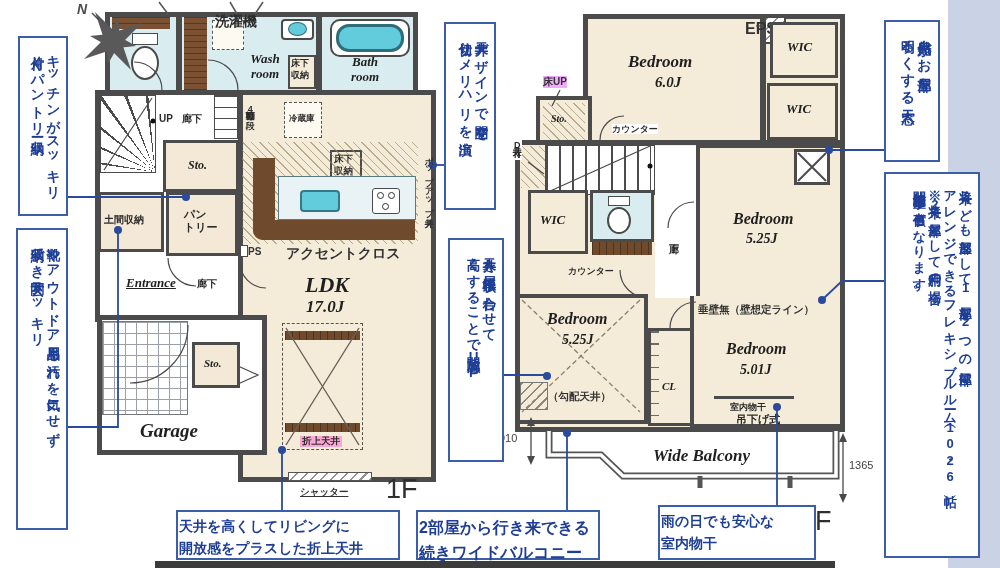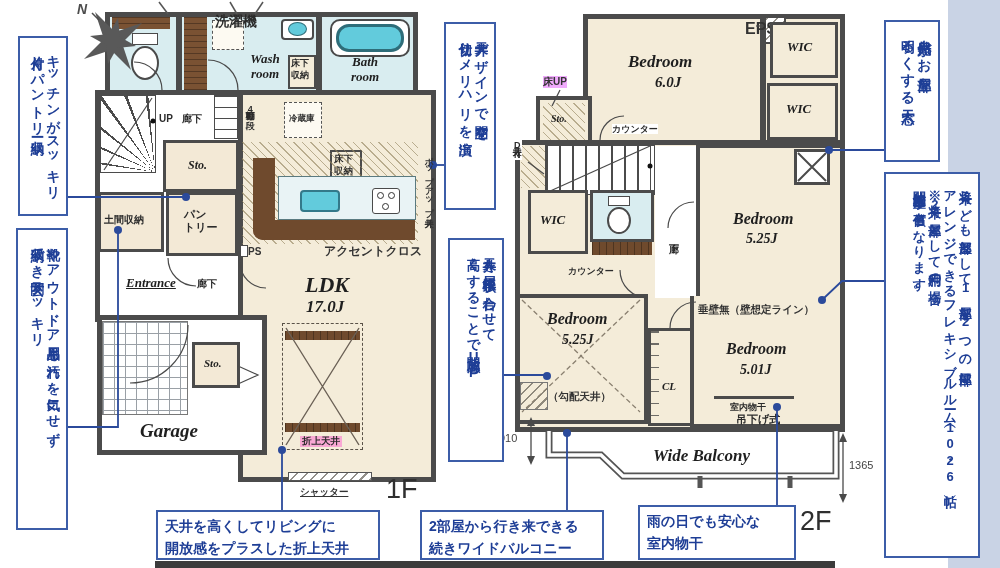--- a/index.html
+++ b/index.html
@@ -11,21 +11,21 @@
   .wet{background:#d9edf0;}
   .white{background:#ffffff;}
   .lbl{position:absolute;color:#2b2b2b;line-height:1.15;white-space:pre-line;}
   .jp{font-size:10px;font-weight:bold;}
   .serif{font-family:"Liberation Serif",serif;font-style:italic;font-weight:bold;color:#1f1f1f;}
   .v{writing-mode:vertical-rl;text-orientation:upright;}
   .ml{white-space:pre-line;}
   .callout{position:absolute;border:2px solid #3c5da8;background:#ffffff;color:#1e3e96;
            font-weight:bold;box-sizing:border-box;z-index:50;line-height:1.18;}
   .callout.v{padding:7px 5px;letter-spacing:1px;}
-  .callout.h{padding:4px 7px;line-height:1.55;}
+  .callout.h{padding:4px 1px;line-height:1.55;margin-left:20px;}
   .hatch{background-image:repeating-linear-gradient(45deg,rgba(145,130,92,.6) 0 1px,transparent 1px 6px);}
   .hatchd{background-image:repeating-linear-gradient(-45deg,rgba(90,85,75,.65) 0 1.5px,transparent 1.5px 7px);}
   .wood{background:#7a5233;background-image:repeating-linear-gradient(to bottom,rgba(0,0,0,.3) 0 1px,transparent 1px 6px);}
   .woodh{background:#6f4a2d;background-image:repeating-linear-gradient(to right,rgba(0,0,0,.3) 0 1px,transparent 1px 7px);}
   .grid{background-image:linear-gradient(#9aa0a6 1px,transparent 1px),linear-gradient(90deg,#9aa0a6 1px,transparent 1px);
         background-size:11px 11px;background-color:#fff;}
   .dash{border:1.5px dashed #555;background:#fdfaf2;}
   .treadsv{background-image:repeating-linear-gradient(90deg,#4b4b4b 0 1.5px,transparent 1.5px 13px);background-color:#fff;}
   .treadsh{background-image:repeating-linear-gradient(to bottom,#4b4b4b 0 1.5px,transparent 1.5px 11px);background-color:#fff;}
   .fan{background:repeating-conic-gradient(from 160deg at 100% 100%,#ffffff 0 13deg,#4b4b4b 13deg 15deg);}
@@ -83,21 +83,21 @@
   <div class="abs hatch" style="left:242px;top:142px;width:176px;height:102px;"></div>
   <div class="abs" style="left:253px;top:158px;width:162px;height:82px;border-left:22px solid #6f4a2d;border-bottom:20px solid #6f4a2d;border-bottom-left-radius:10px;"></div>
   <div class="abs" style="left:278px;top:176px;width:138px;height:44px;background:#e9f3f5;border:1.5px solid #5a7a80;"></div>
   <div class="abs" style="left:300px;top:190px;width:40px;height:22px;background:#62cbdc;border:2px solid #33798a;border-radius:4px;"></div>
   <div class="abs" style="left:372px;top:188px;width:28px;height:26px;background:#fff;border:1.5px solid #4a4a4a;border-radius:3px;"></div>
   <div class="abs" style="left:377px;top:192px;width:7px;height:7px;border:1.3px solid #333;border-radius:50%;"></div>
   <div class="abs" style="left:388px;top:192px;width:7px;height:7px;border:1.3px solid #333;border-radius:50%;"></div>
   <div class="abs" style="left:382px;top:203px;width:7px;height:7px;border:1.3px solid #333;border-radius:50%;"></div>
   <div class="lbl jp" style="left:248px;top:246px;font-size:10px;color:#333;">PS</div>
   <div class="abs" style="left:240px;top:245px;width:8px;height:12px;border:1.5px solid #4a4a4a;background:#fff;"></div>
-  <div class="lbl jp" style="left:286px;top:245px;font-size:12px;color:#333;margin-left:38px;">アクセントクロス</div>
+  <div class="lbl jp" style="left:286px;top:245px;font-size:14px;color:#333;">アクセントクロス</div>
   <div class="lbl serif" style="left:305px;top:272px;font-size:22px;">LDK</div>
   <div class="lbl serif" style="left:306px;top:297px;font-size:17px;">17.0J</div>
   <div class="lbl jp v" style="left:424px;top:150px;font-size:9px;color:#333;z-index:45;">ポップアップ天井</div>
   <div class="abs" style="left:282px;top:323px;width:81px;height:127px;border:1.5px dashed #5a5248;"></div>
   <div class="abs woodh" style="left:285px;top:331px;width:75px;height:9px;"></div>
   <div class="abs woodh" style="left:285px;top:423px;width:75px;height:9px;"></div>
   <div class="lbl jp" style="left:300px;top:436px;font-size:9.5px;background:#f9a8d4;padding:0 2px;">折上天井</div>
   <div class="abs hatchd" style="left:288px;top:472px;width:84px;height:9px;background-color:#fff;border:1px solid #555;"></div>
   <div class="lbl jp" style="left:300px;top:487px;font-size:9.5px;color:#333;text-decoration:underline;">シャッター</div>
 
@@ -250,18 +250,18 @@
   <div class="callout v ml" style="left:448px;top:238px;width:56px;height:224px;font-size:13.5px;">天井を屋根形状に合わせて
 高くすることで開放感UP</div>
   <div class="callout v ml" style="left:884px;top:20px;width:56px;height:142px;font-size:14px;">自然光がお部屋を
 明るくする天窓</div>
   <div class="callout v ml" style="left:884px;top:172px;width:96px;height:386px;font-size:13px;">将来こども部屋として1部屋を2つの部屋に
 アレンジできるフレキシブルルーム（10・26帖）
 ※将来2部屋として利用の場合、
 間仕切壁工事は有償となります。</div>
   <div class="callout h ml" style="left:156px;top:510px;width:224px;height:50px;font-size:14px;">天井を高くしてリビングに
 開放感をプラスした折上天井</div>
-  <div class="callout h ml" style="left:420px;top:510px;width:184px;height:50px;font-size:14px;">2部屋から行き来できる
+  <div class="callout h ml" style="left:396px;top:510px;width:184px;height:50px;font-size:16px;">2部屋から行き来できる
 続きワイドバルコニー</div>
   <div class="callout h ml" style="left:638px;top:505px;width:158px;height:55px;font-size:14px;">雨の日でも安心な
 室内物干</div>
 
 </div>
 
 </body></html>

